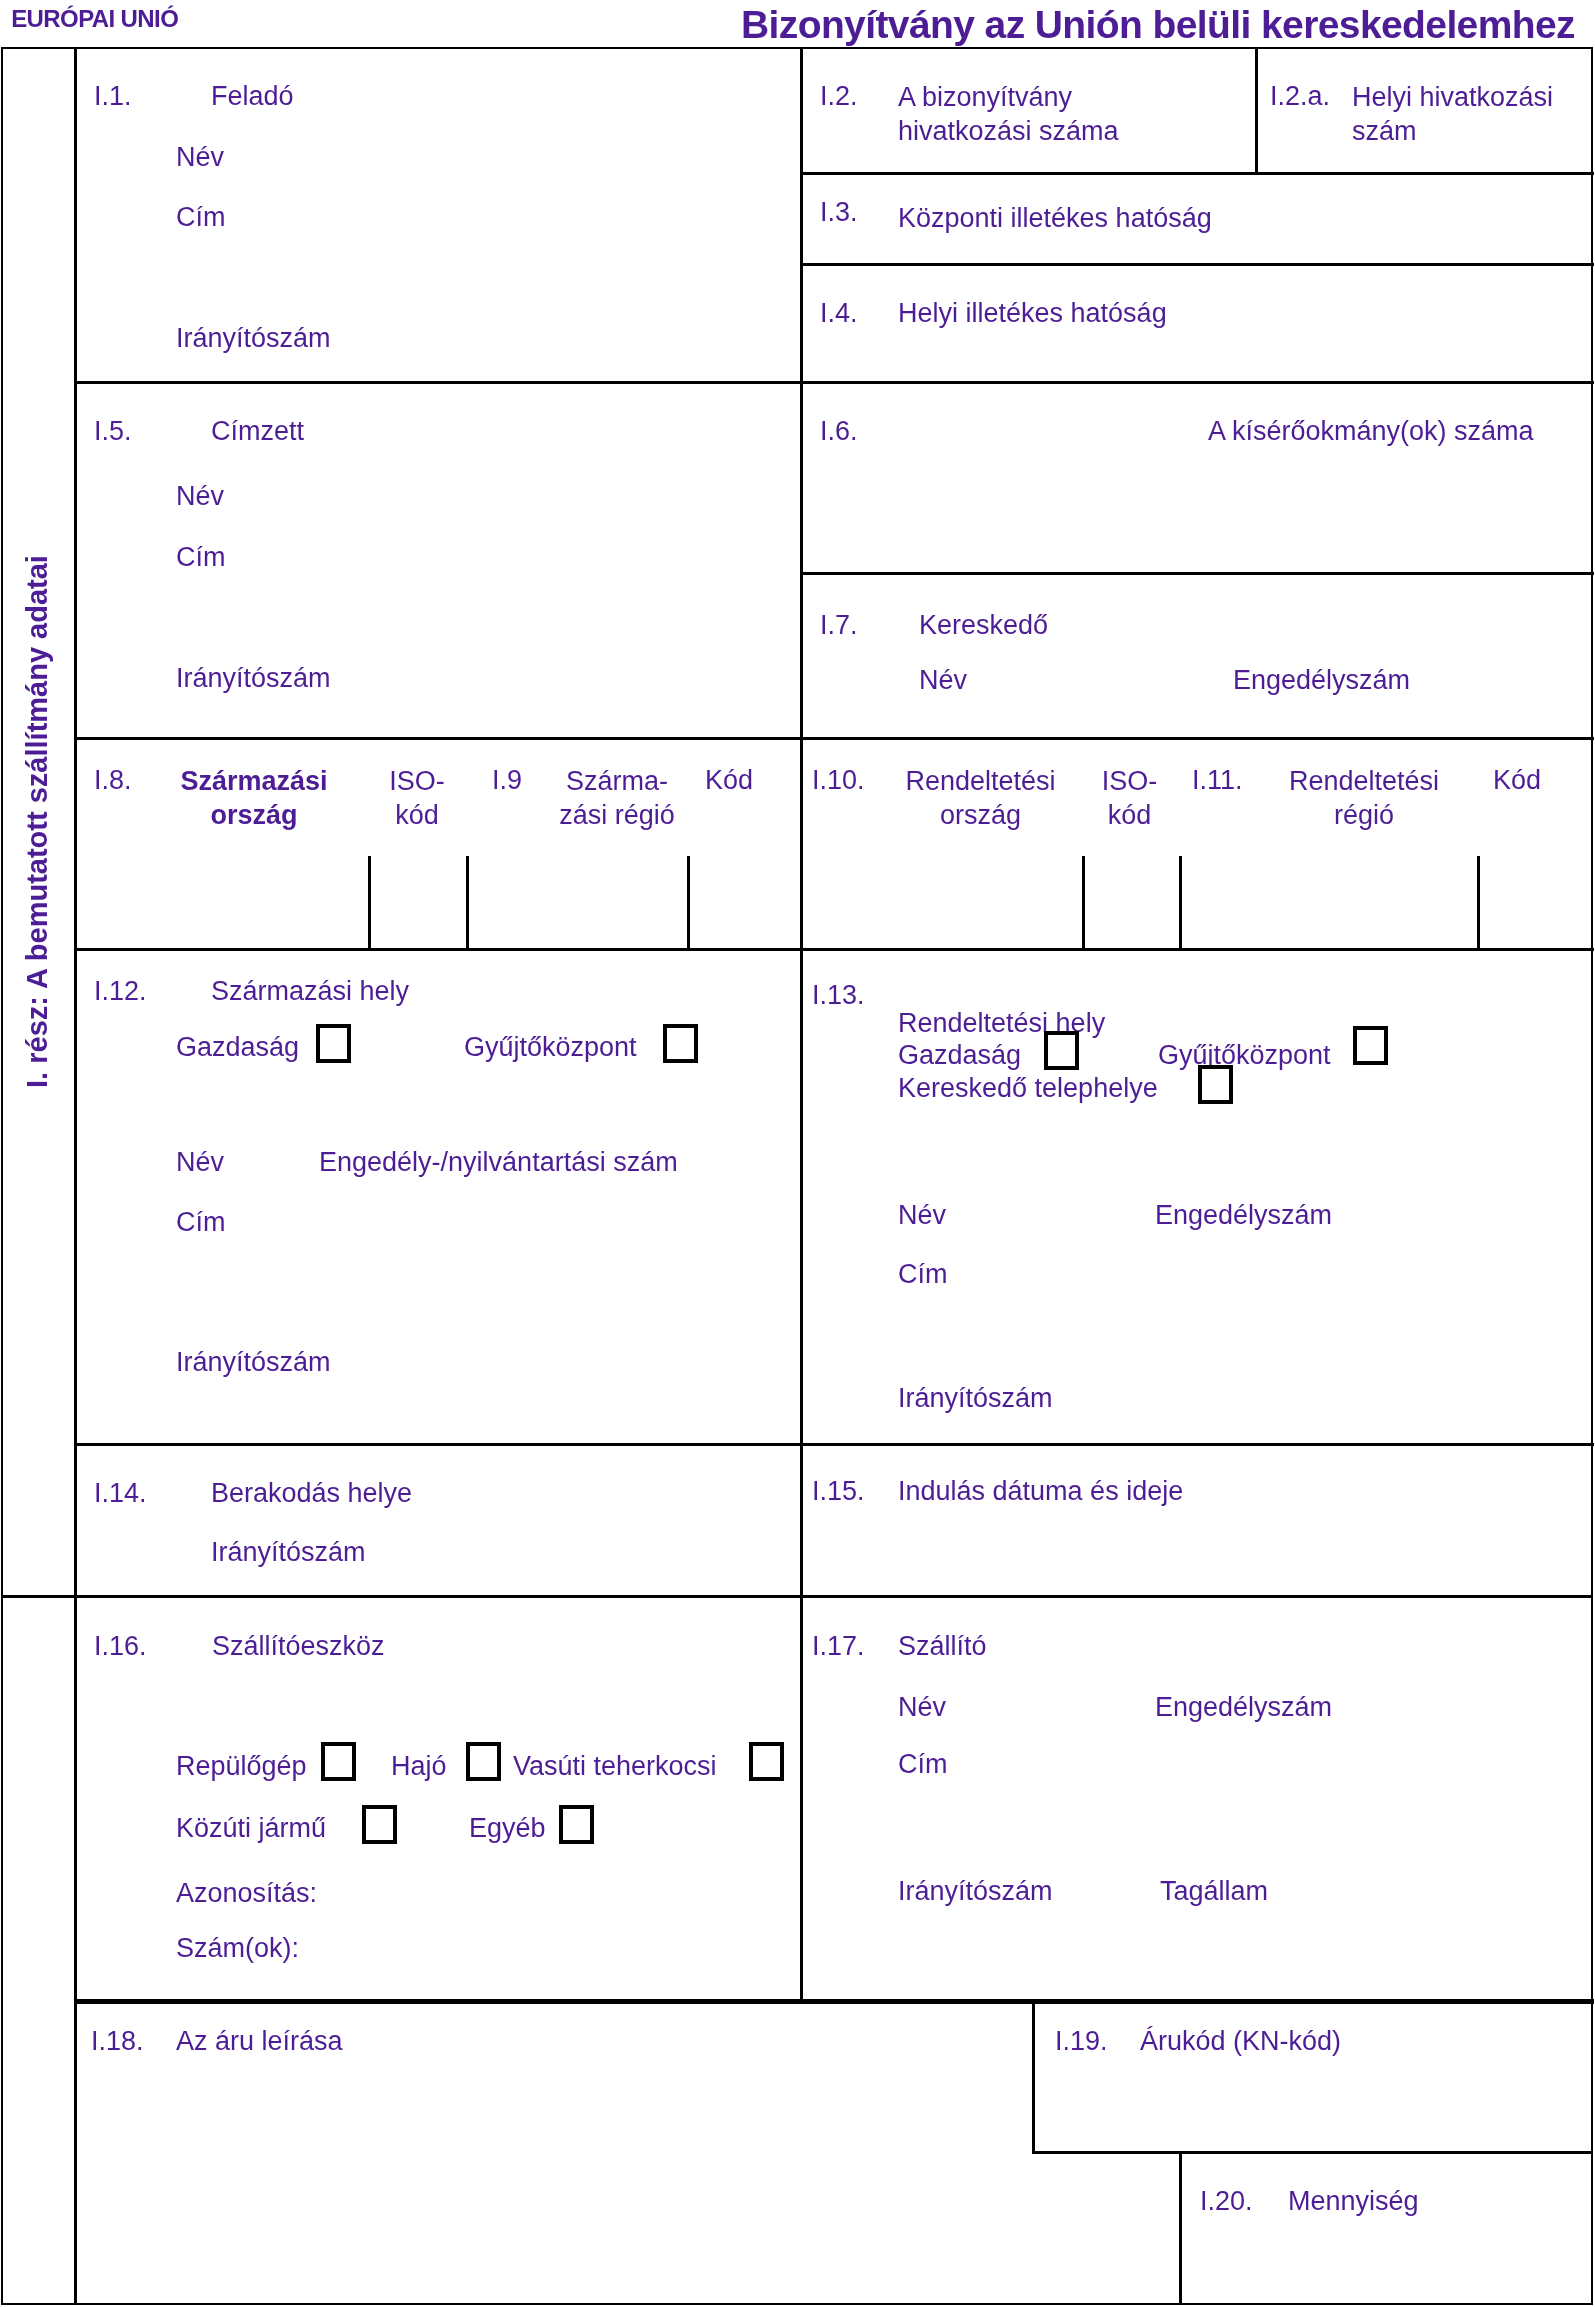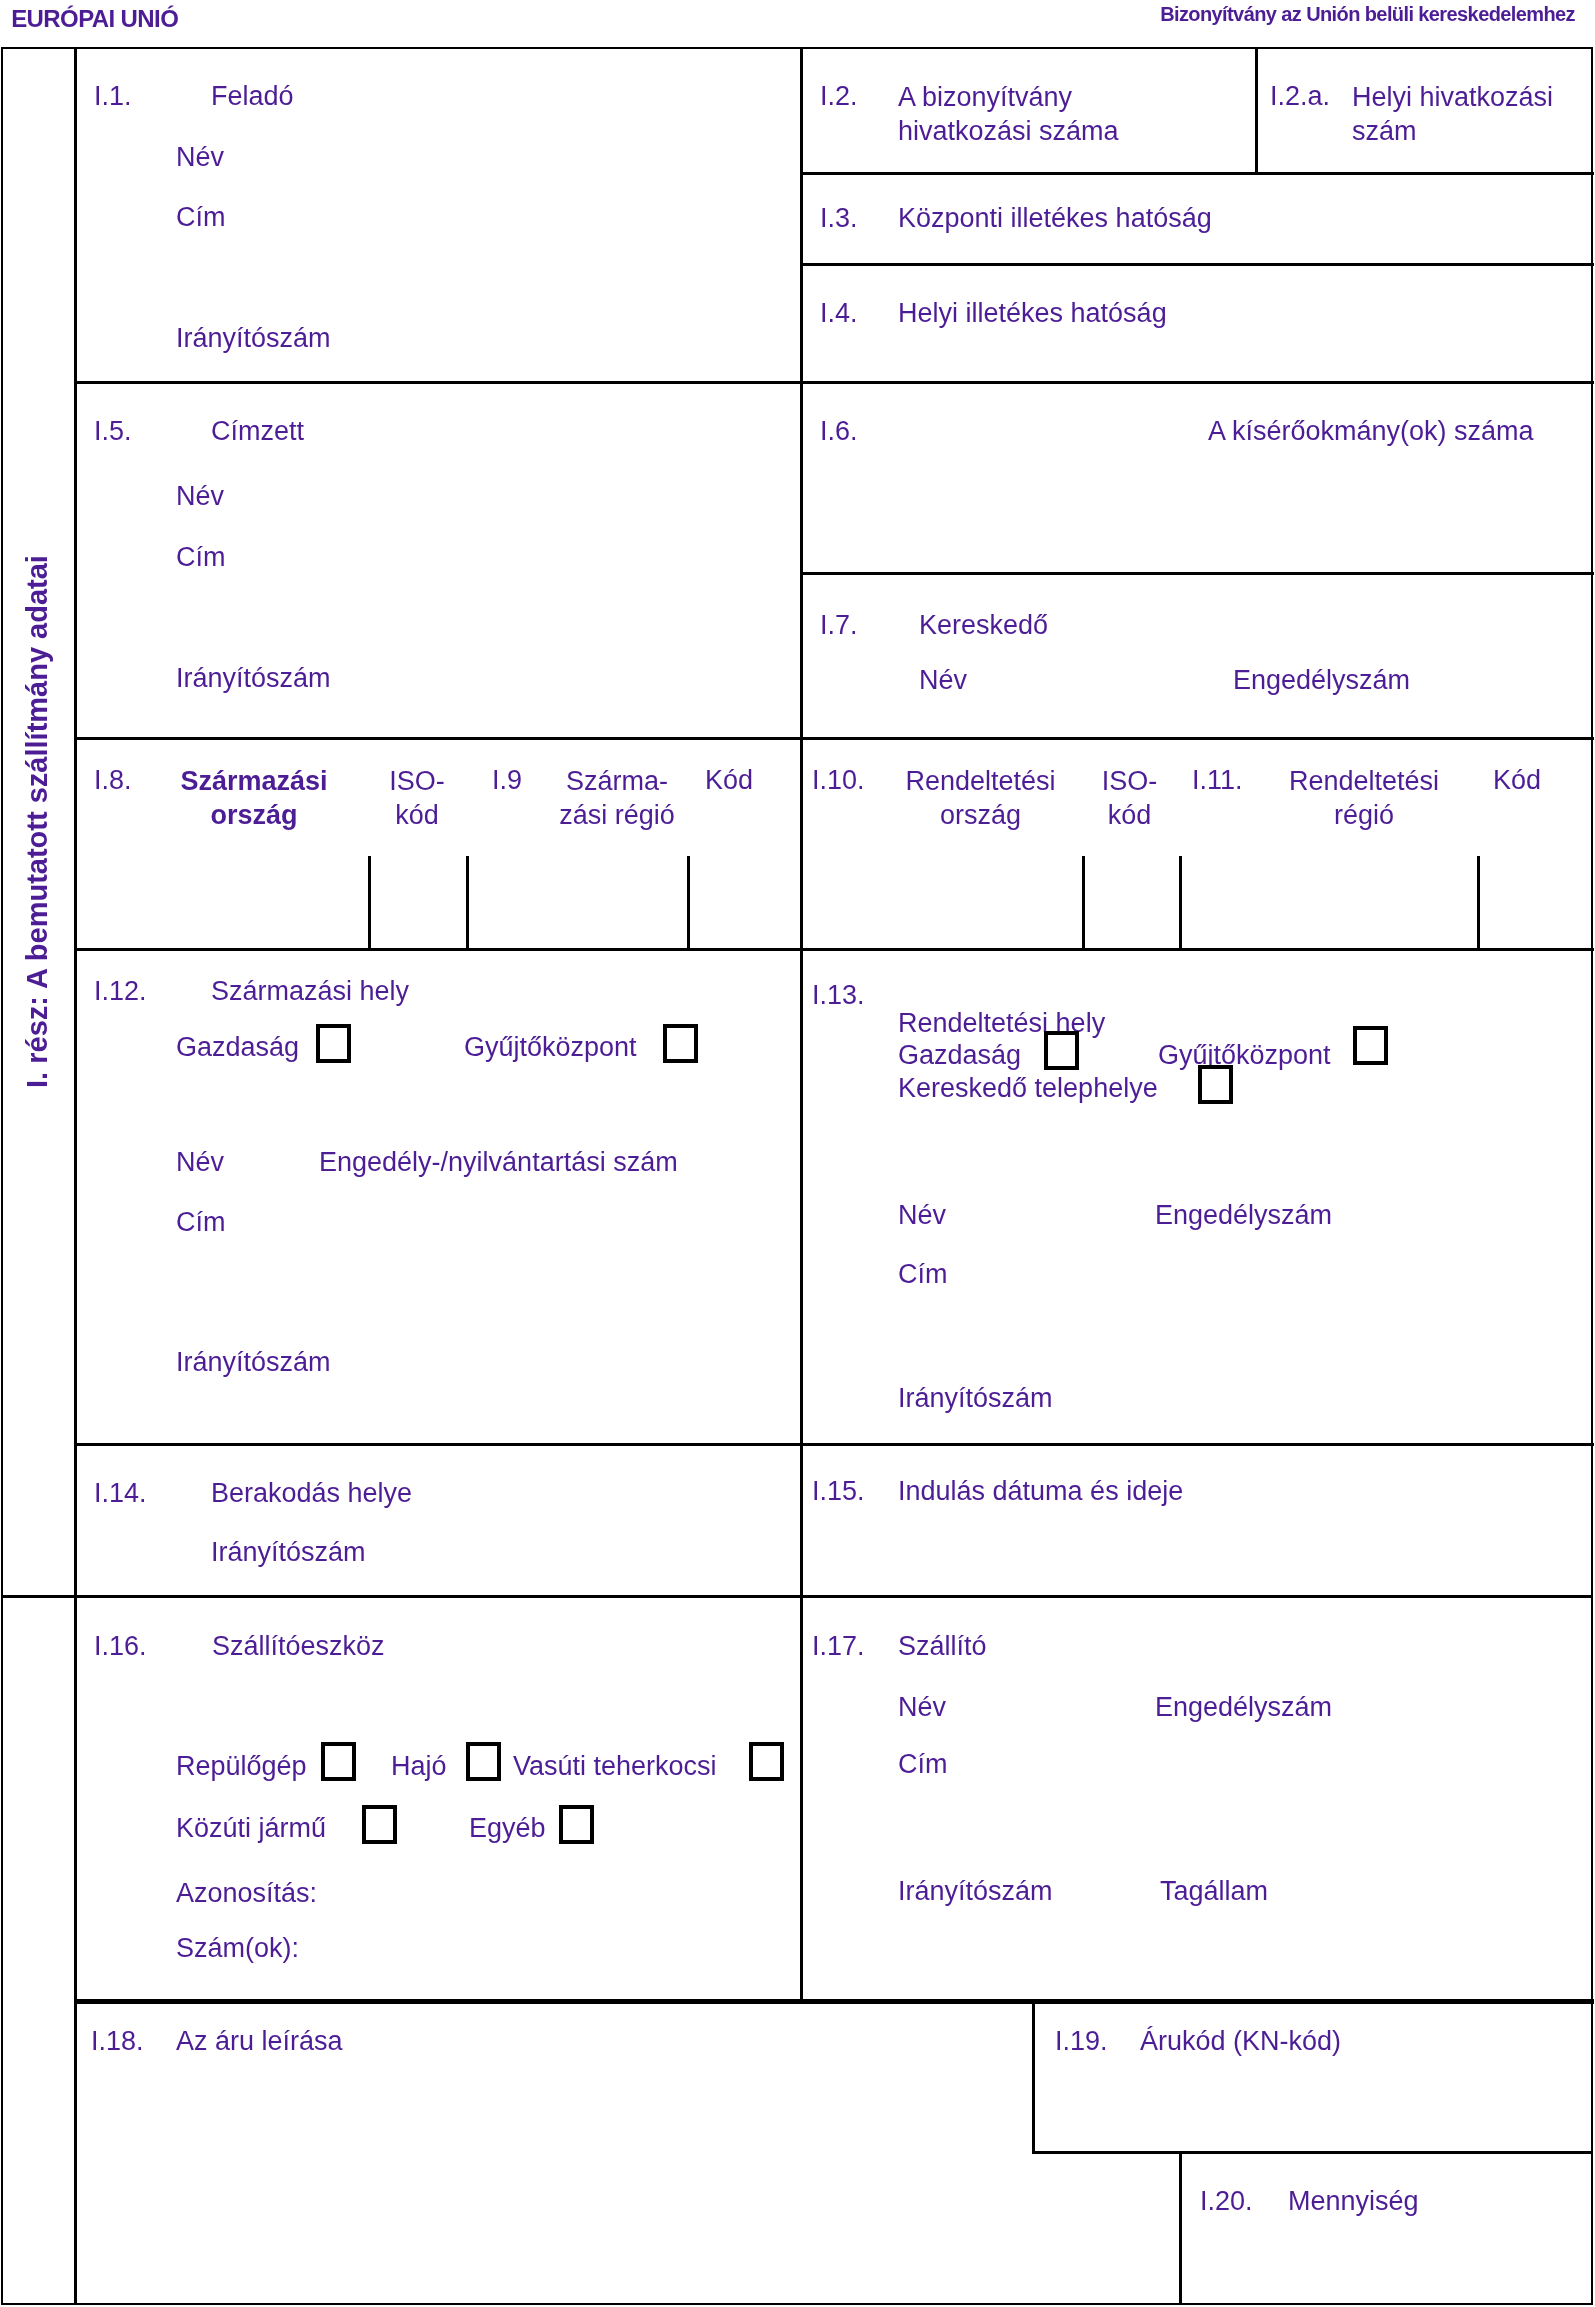--- a/index.html
+++ b/index.html
@@ -11,21 +11,21 @@
     font-family:"Liberation Sans", sans-serif;
     font-size:27px;
     color:#4c1d95;
     overflow:hidden;
   }
   .t{position:absolute;white-space:nowrap;line-height:1.22;}
   .wrap{white-space:normal;line-height:34px;}
   .blk{position:absolute;line-height:34px;text-align:center;}
   .blk span{display:block;}
   .hdr-org{position:absolute;left:11.2px;top:5px;font-size:24px;font-weight:bold;letter-spacing:-0.6px;}
-  .hdr-title{position:absolute;right:21px;top:2.5px;font-size:20px;font-weight:bold;letter-spacing:-0.6px;}
+  .hdr-title{position:absolute;right:21px;top:2.5px;font-size:39px;font-weight:bold;letter-spacing:-0.6px;}
   .table-frame{position:absolute;left:1.2px;top:47px;width:1592px;height:2258px;border:2.5px solid #000;box-sizing:border-box;}
   .lnh{position:absolute;background:#000;height:2.5px;}
   .lnv{position:absolute;background:#000;width:2.5px;}
   .cb{position:absolute;width:35px;height:39px;border:4.4px solid #000;box-sizing:border-box;background:#fff;}
   .sidebar-cell{
     position:absolute;left:1.2px;top:47px;width:72px;height:1548px;
     display:flex;align-items:center;justify-content:center;
   }
   .sidebar-cell .rot{
     transform:rotate(-90deg);
@@ -76,21 +76,21 @@
   <span class="t" style="left:211px;top:80px;">Feladó</span>
   <span class="t" style="left:176px;top:141px;">Név</span>
   <span class="t" style="left:176px;top:201px;">Cím</span>
   <span class="t" style="left:176px;top:322px;">Irányítószám</span>
 
   <span class="t" style="left:820px;top:80px;">I.2.</span>
   <div class="t wrap" style="left:898px;top:80px;width:262px;">A bizonyítvány hivatkozási száma</div>
   <span class="t" style="left:1270px;top:80px;">I.2.a.</span>
   <div class="t wrap" style="left:1352px;top:80px;width:231px;">Helyi hivatkozási szám</div>
 
-  <span class="t" style="left:820px;top:202px;">I.3.</span>
+  <span class="t" style="left:820px;top:196px;">I.3.</span>
   <span class="t" style="left:898px;top:202px;">Központi illetékes hatóság</span>
   <span class="t" style="left:820px;top:297px;">I.4.</span>
   <span class="t" style="left:898px;top:297px;">Helyi illetékes hatóság</span>
 
   <span class="t" style="left:94px;top:415px;">I.5.</span>
   <span class="t" style="left:211px;top:415px;">Címzett</span>
   <span class="t" style="left:176px;top:480px;">Név</span>
   <span class="t" style="left:176px;top:541px;">Cím</span>
   <span class="t" style="left:176px;top:662px;">Irányítószám</span>
 

